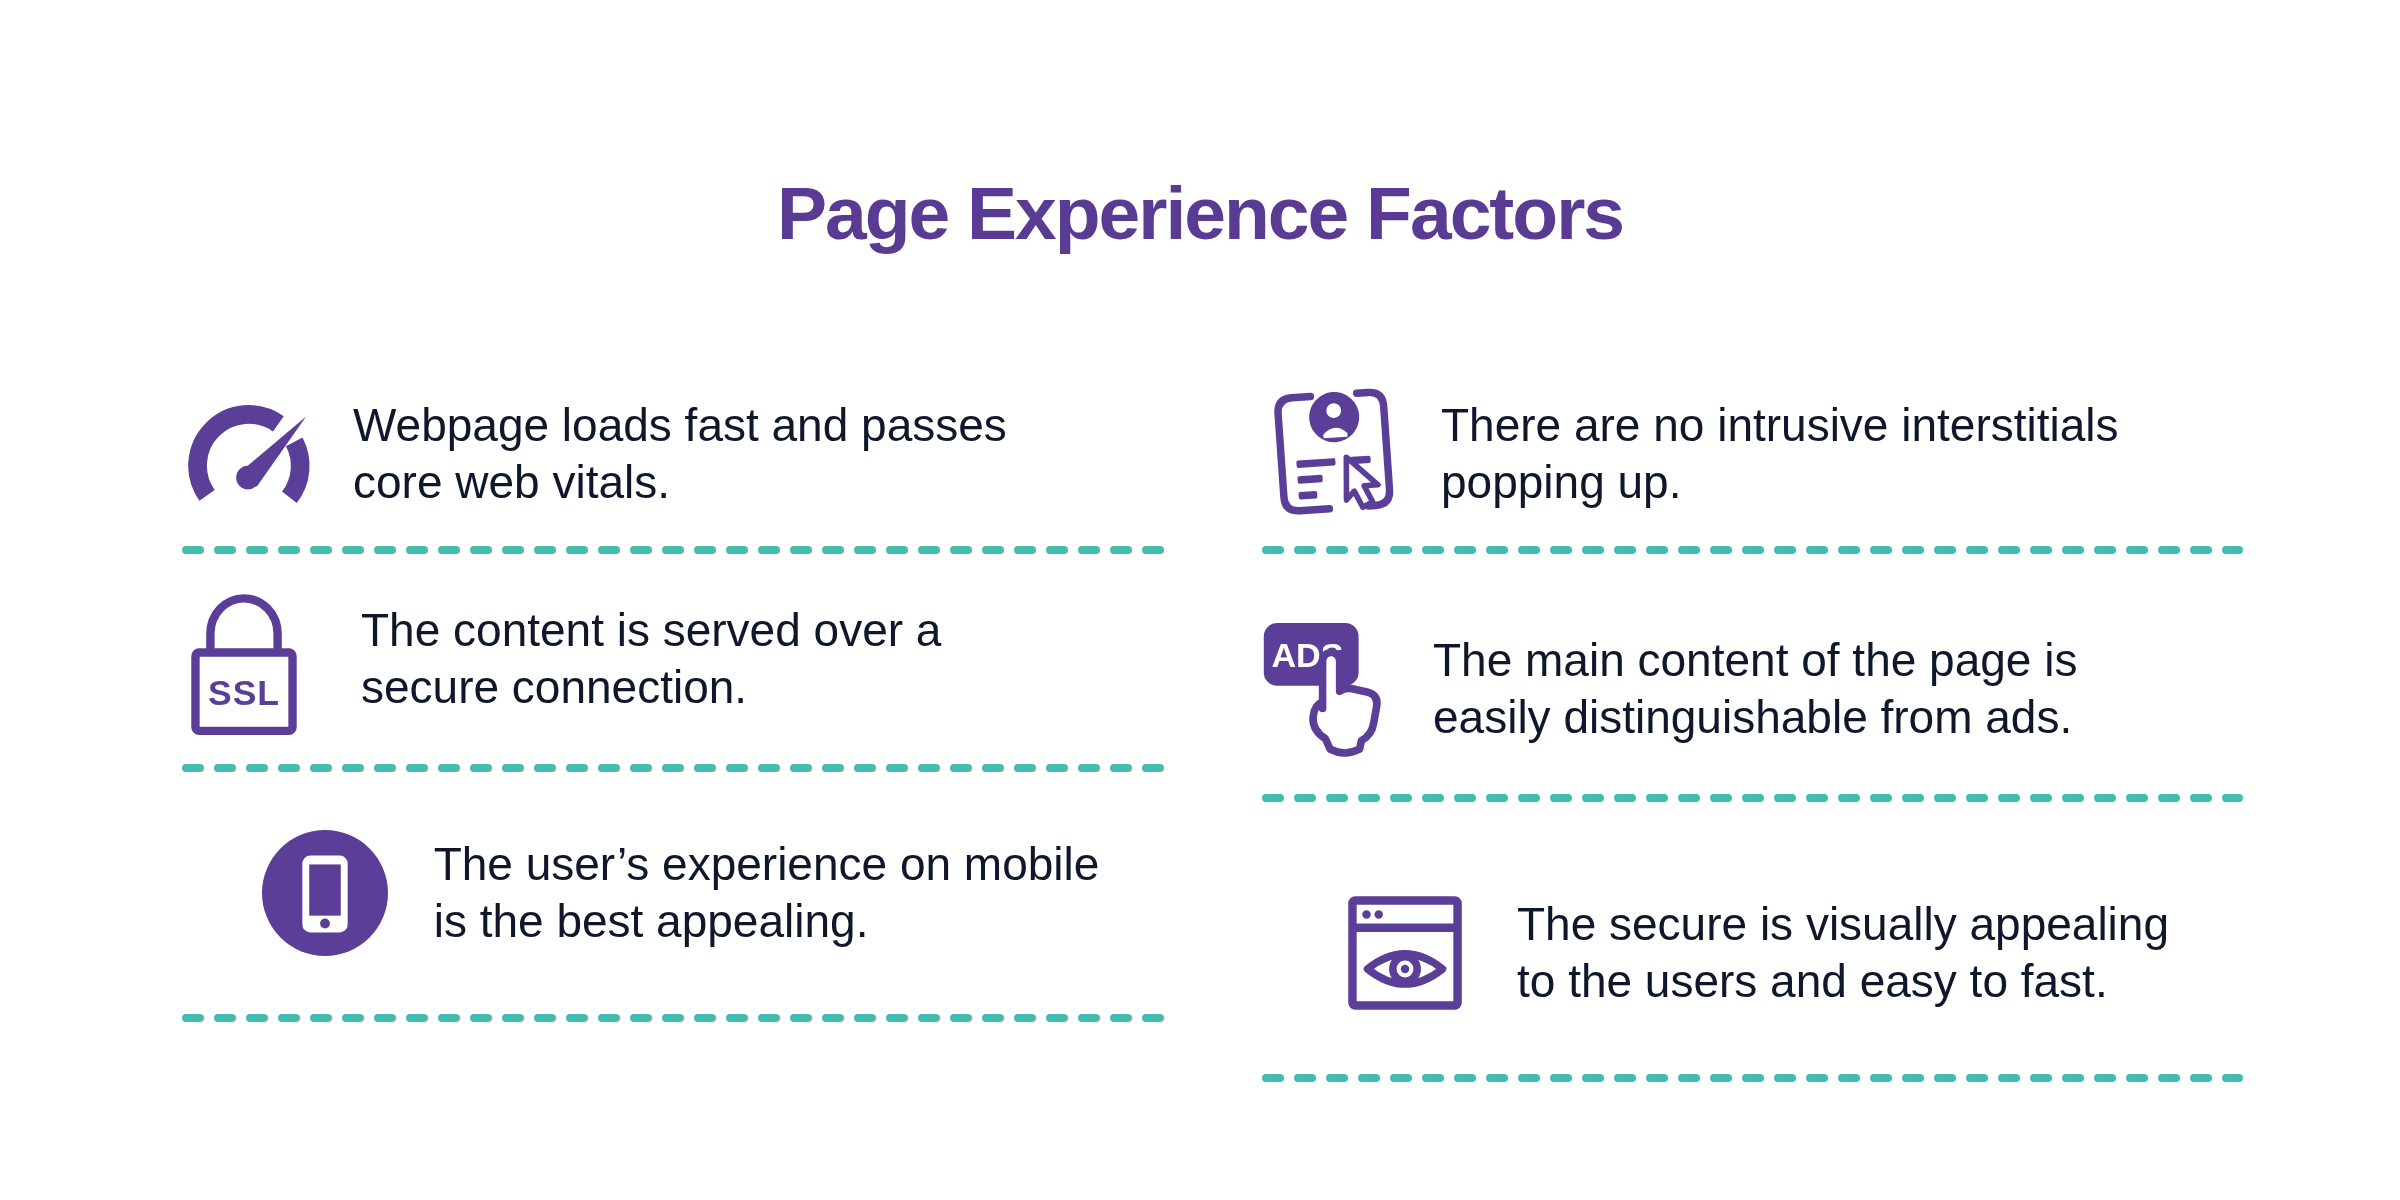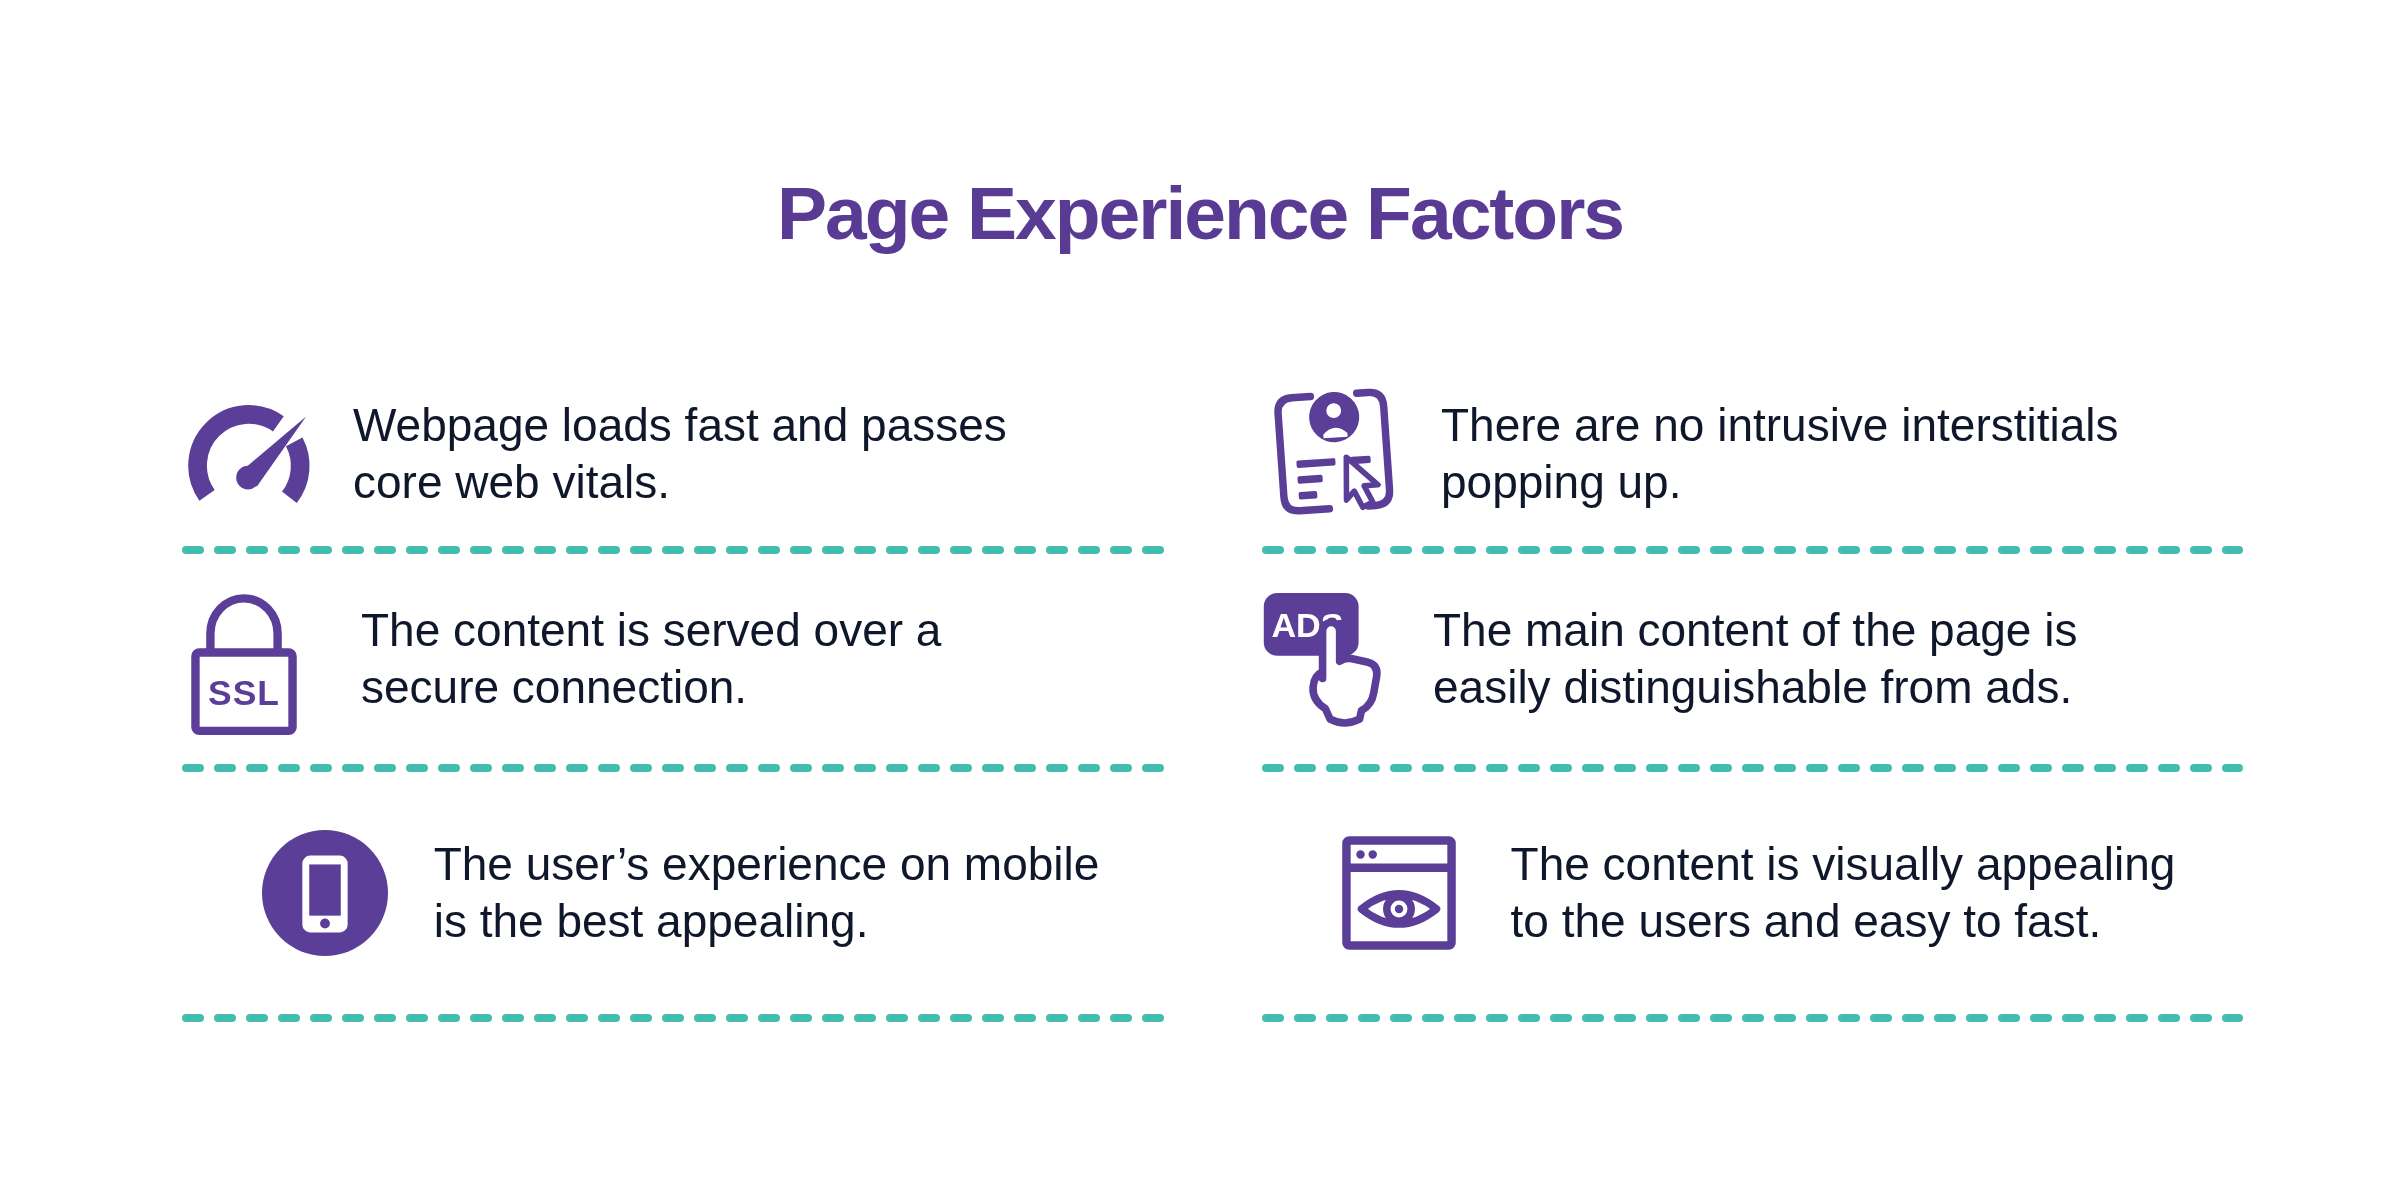--- a/index.html
+++ b/index.html
@@ -6,21 +6,21 @@
   .canvas{
     position:relative;width:2400px;height:1200px;background:#ffffff;overflow:hidden;
     font-family:"Liberation Sans", sans-serif;
   }
   .title{
     position:absolute;top:176px;left:0;width:2400px;text-align:center;
     font-size:75px;font-weight:bold;letter-spacing:-2px;color:#5a3b94;line-height:1;
   }
   .col{position:absolute;top:362px;display:flex;flex-direction:column;}
   .col-left{left:180px;width:990px;}
-  .col-right{left:1260px;width:985px;}
+  .col-right{left:1260px;width:985px;gap:30px;}
   .cell{display:flex;flex-direction:column;}
   .cell.r1{height:193px;}
   .cell.r2{height:218px;}
   .cell.r3{height:250px;align-items:center;}
   .item{flex:1;display:flex;align-items:center;}
   .icon-box{width:173px;min-width:173px;display:flex;align-items:center;justify-content:flex-start;}
   .text-block{color:#0f172a;font-size:46px;line-height:57px;font-weight:400;}
   .text-block span{display:block;}
   .divider{height:10px;}
   .tilt{transform:rotate(-4deg);}
@@ -160,21 +160,21 @@
             <rect x="9" y="9" width="112" height="112" rx="3" fill="none" stroke="#5b3e98" stroke-width="9"></rect>
             <line x1="9" y1="38" x2="121" y2="38" stroke="#5b3e98" stroke-width="9"></line>
             <circle cx="24" cy="24" r="4.5" fill="#5b3e98"></circle>
             <circle cx="37" cy="24" r="4.5" fill="#5b3e98"></circle>
             <path d="M 25 82 Q 65 50 105 82 Q 65 114 25 82 Z" fill="none" stroke="#5b3e98" stroke-width="8" stroke-linejoin="round"></path>
             <circle cx="65" cy="82" r="13" fill="none" stroke="#5b3e98" stroke-width="8"></circle>
             <circle cx="65" cy="82" r="4.5" fill="#5b3e98"></circle>
           </svg>
         </div>
         <div class="text-block">
-          <span>The content is visually appealing</span>
+          <span>The secure is visually appealing</span>
           <span>to the users and easy to fast.</span>
         </div>
       </div>
       <svg class="divider" width="985" height="10">
         <line x1="6" y1="5" x2="979" y2="5" stroke="#44bdb1" stroke-width="8" stroke-linecap="round" stroke-dasharray="14 18"></line>
       </svg>
     </div>
 
   </div>
 

